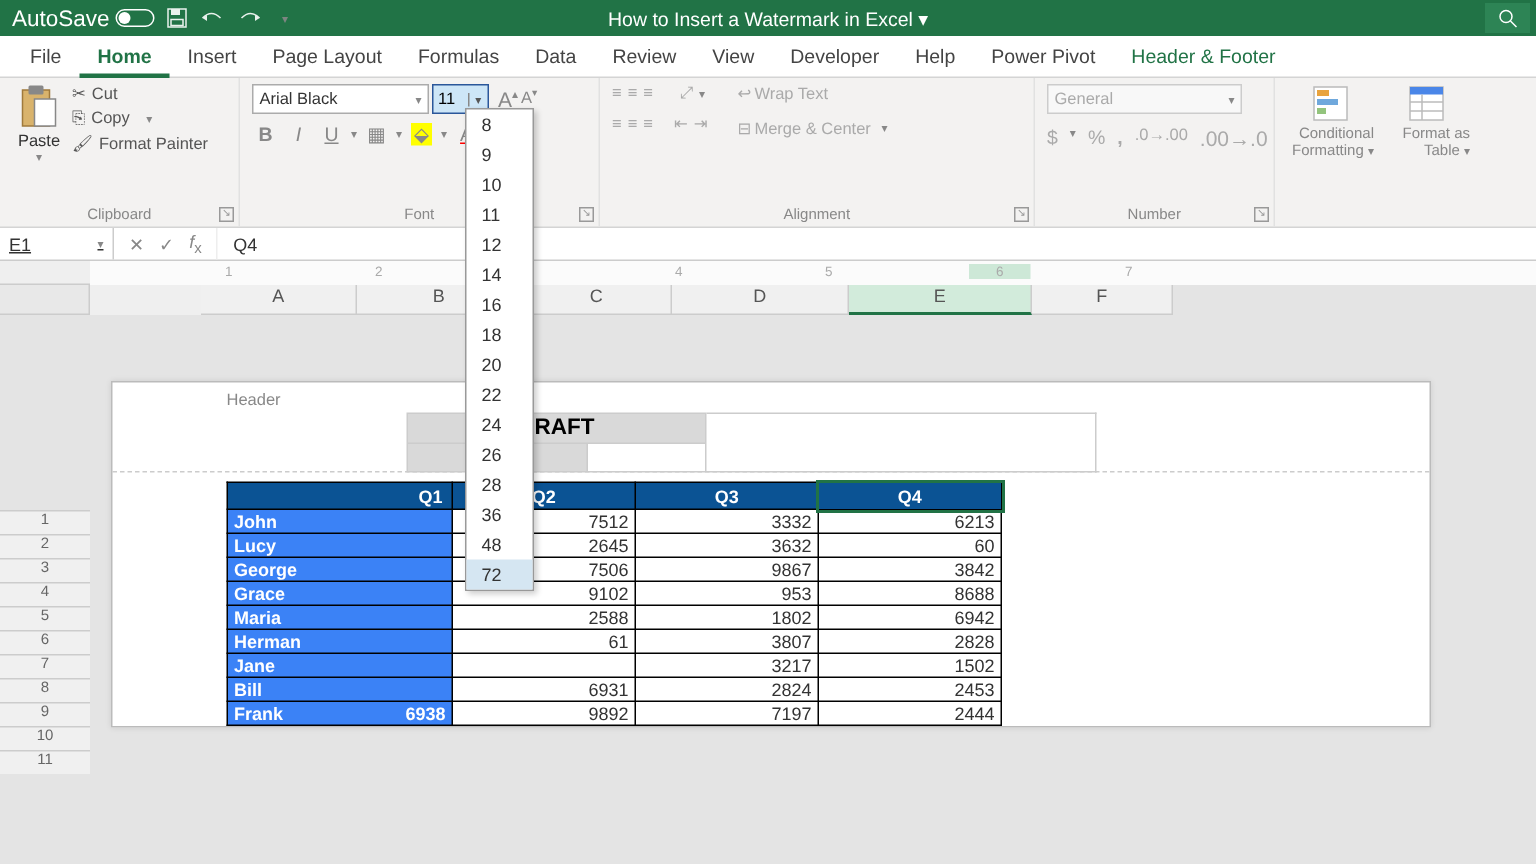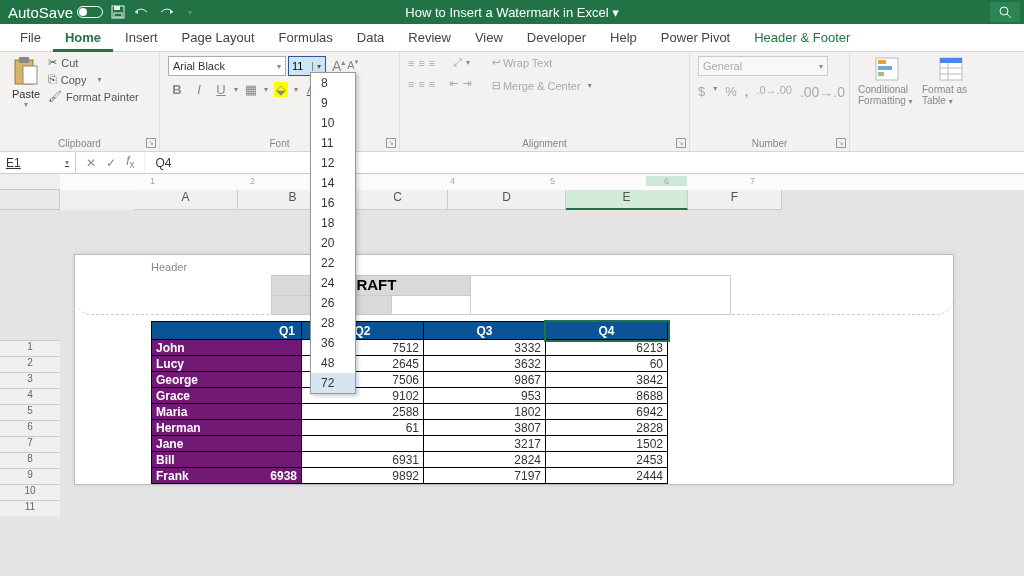--- a/index.html
+++ b/index.html
@@ -54,50 +54,50 @@
   .align-rows { display: flex; flex-direction: column; gap: 8px; color: #aaa; }
   .align-row { display: flex; gap: 4px; align-items: center; }
   .btn-gray { color: #aaa; font-size: 11px; display: flex; align-items: center; gap: 2px; }
 
   
   .num-combo { width: 130px; height: 20px; border: 1px solid #ccc; background: #f8f8f8; display: flex; align-items: center; justify-content: space-between; padding: 0 4px; color: #aaa; font-size: 11px; }
   .num-row2 { display: flex; gap: 8px; margin-top: 8px; color: #aaa; font-size: 13px; }
 
   
   .styles-grp { display: flex; gap: 6px; align-items: flex-start; color: #888; }
-  .style-btn { text-align: left; font-size: 10px; width: 58px; }
+  .style-btn { text-align: right; font-size: 10px; width: 58px; }
   .style-btn svg { display: block; margin: 0 auto 2px; }
 
   
   .formula-bar { background: #fff; height: 22px; border-bottom: 1px solid #ccc; display: flex; align-items: center; font-size: 12px; }
   .name-box { width: 76px; border-right: 1px solid #ccc; padding: 0 6px; height: 100%; display: flex; align-items: center; justify-content: space-between; text-decoration: underline; }
   .fb-btns { display: flex; align-items: center; gap: 10px; padding: 0 10px; color: #888; border-right: 1px solid #eee; height: 100%; }
   .formula-text { padding-left: 10px; }
   .ch { width: 100px; text-align: center; font-size: 12px; border-right: 1px solid #ccc; border-bottom: 1px solid #ccc; background: #f0f0f0; color: #555; }
   .ch.sel { background: #d2ebdb; border-bottom: 2px solid #217346; }
   .rg { height: 16px; border-top: 1px solid #ccc; text-align: center; font-size: 10px; color: #666; background: #f0f0f0; }
 
   
   .page { position: absolute; left: 74px; top: 0; background: #fff; border: 1px solid #bbb; box-shadow: 0 0 4px rgba(0,0,0,.1); width: 880px; }
   
-  .header-zone { height: 60px; border-bottom: 1px dashed #ccc; padding: 6px 76px 0; font-size: 12px; color: #888; border-radius: 16px; }
+  .header-zone { height: 60px; border-bottom: 1px dashed #ccc; padding: 6px 76px 0; font-size: 12px; color: #888; }
   .header-zone .hlabel { font-size: 11px; margin-bottom: 2px; }
   .header-boxes { display: flex; }
   .hbox { border: 1px solid #ccc; height: 40px; }
   .hbox.center { width: 200px; display: flex; flex-direction: column; }
   .hbox.center .draft { background: #d9d9d9; height: 20px; font-weight: 900; font-family: "Arial Black", sans-serif; color: #000; font-size: 15px; text-align: center; border-bottom: 1px solid #ccc; }
   .hbox.center .blank { height: 18px; background: #d9d9d9; width: 120px; border-right: 1px solid #ccc; }
   .hbox.right { width: 260px; border-left: none; }
 
   .data-table { margin: 6px 0 0 76px; border-collapse: collapse; font-size: 12px; }
   .data-table th { background: #0b5394; color: #fff; font-weight: bold; border: 1px solid #000; height: 18px; padding: 0 6px; text-align: right; }
   .data-table th.q1 { width: 150px; }
   .data-table th.qcol { width: 122px; }
   .data-table td { border: 1px solid #000; height: 16px; padding: 0 4px; }
-  .data-table td.name { background: #701a75; color: #fff; text-align: left; font-weight: bold; }
+  .data-table td.name { background: #3b82f6; color: #fff; text-align: left; font-weight: bold; }
   .data-table td.num { text-align: right; background: #fff; }
   
   .ch-corner { width: 60px; background: #e8e8e8; border-right: 1px solid #ccc; border-bottom: 1px solid #ccc; }
   
   .small-caret { font-size: 8px; color: #888; }
 </style>
 </head>
 <body>
 
 <div class="titlebar">

